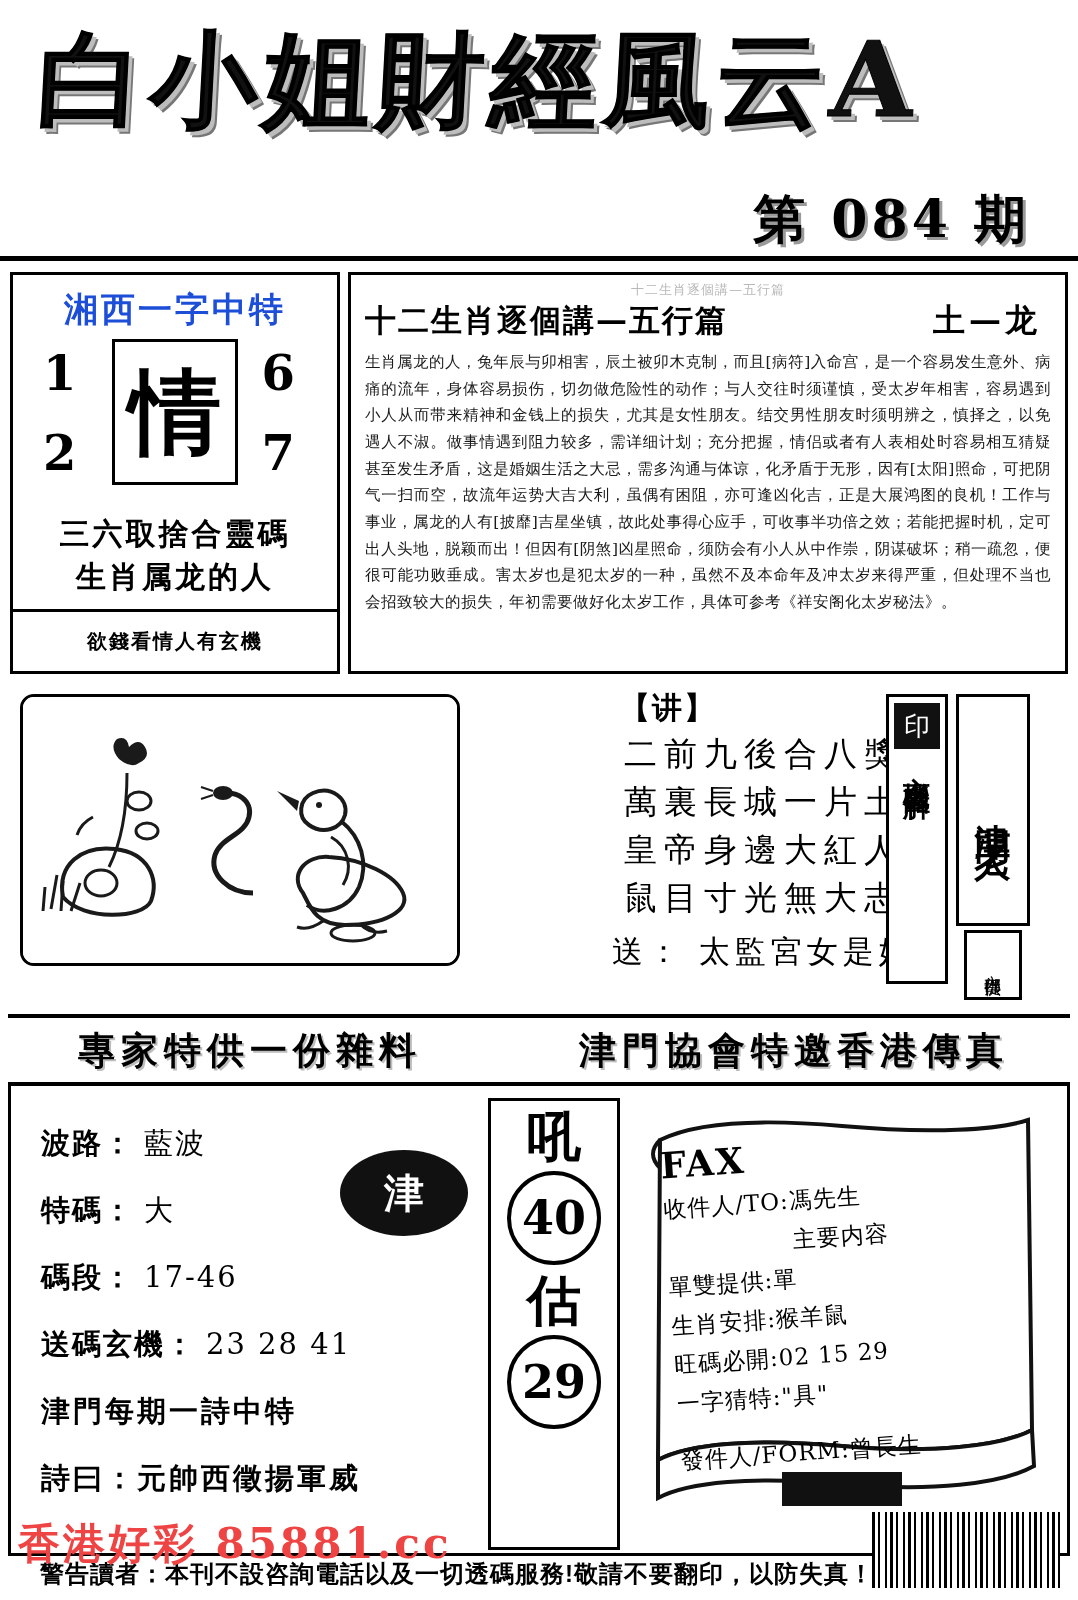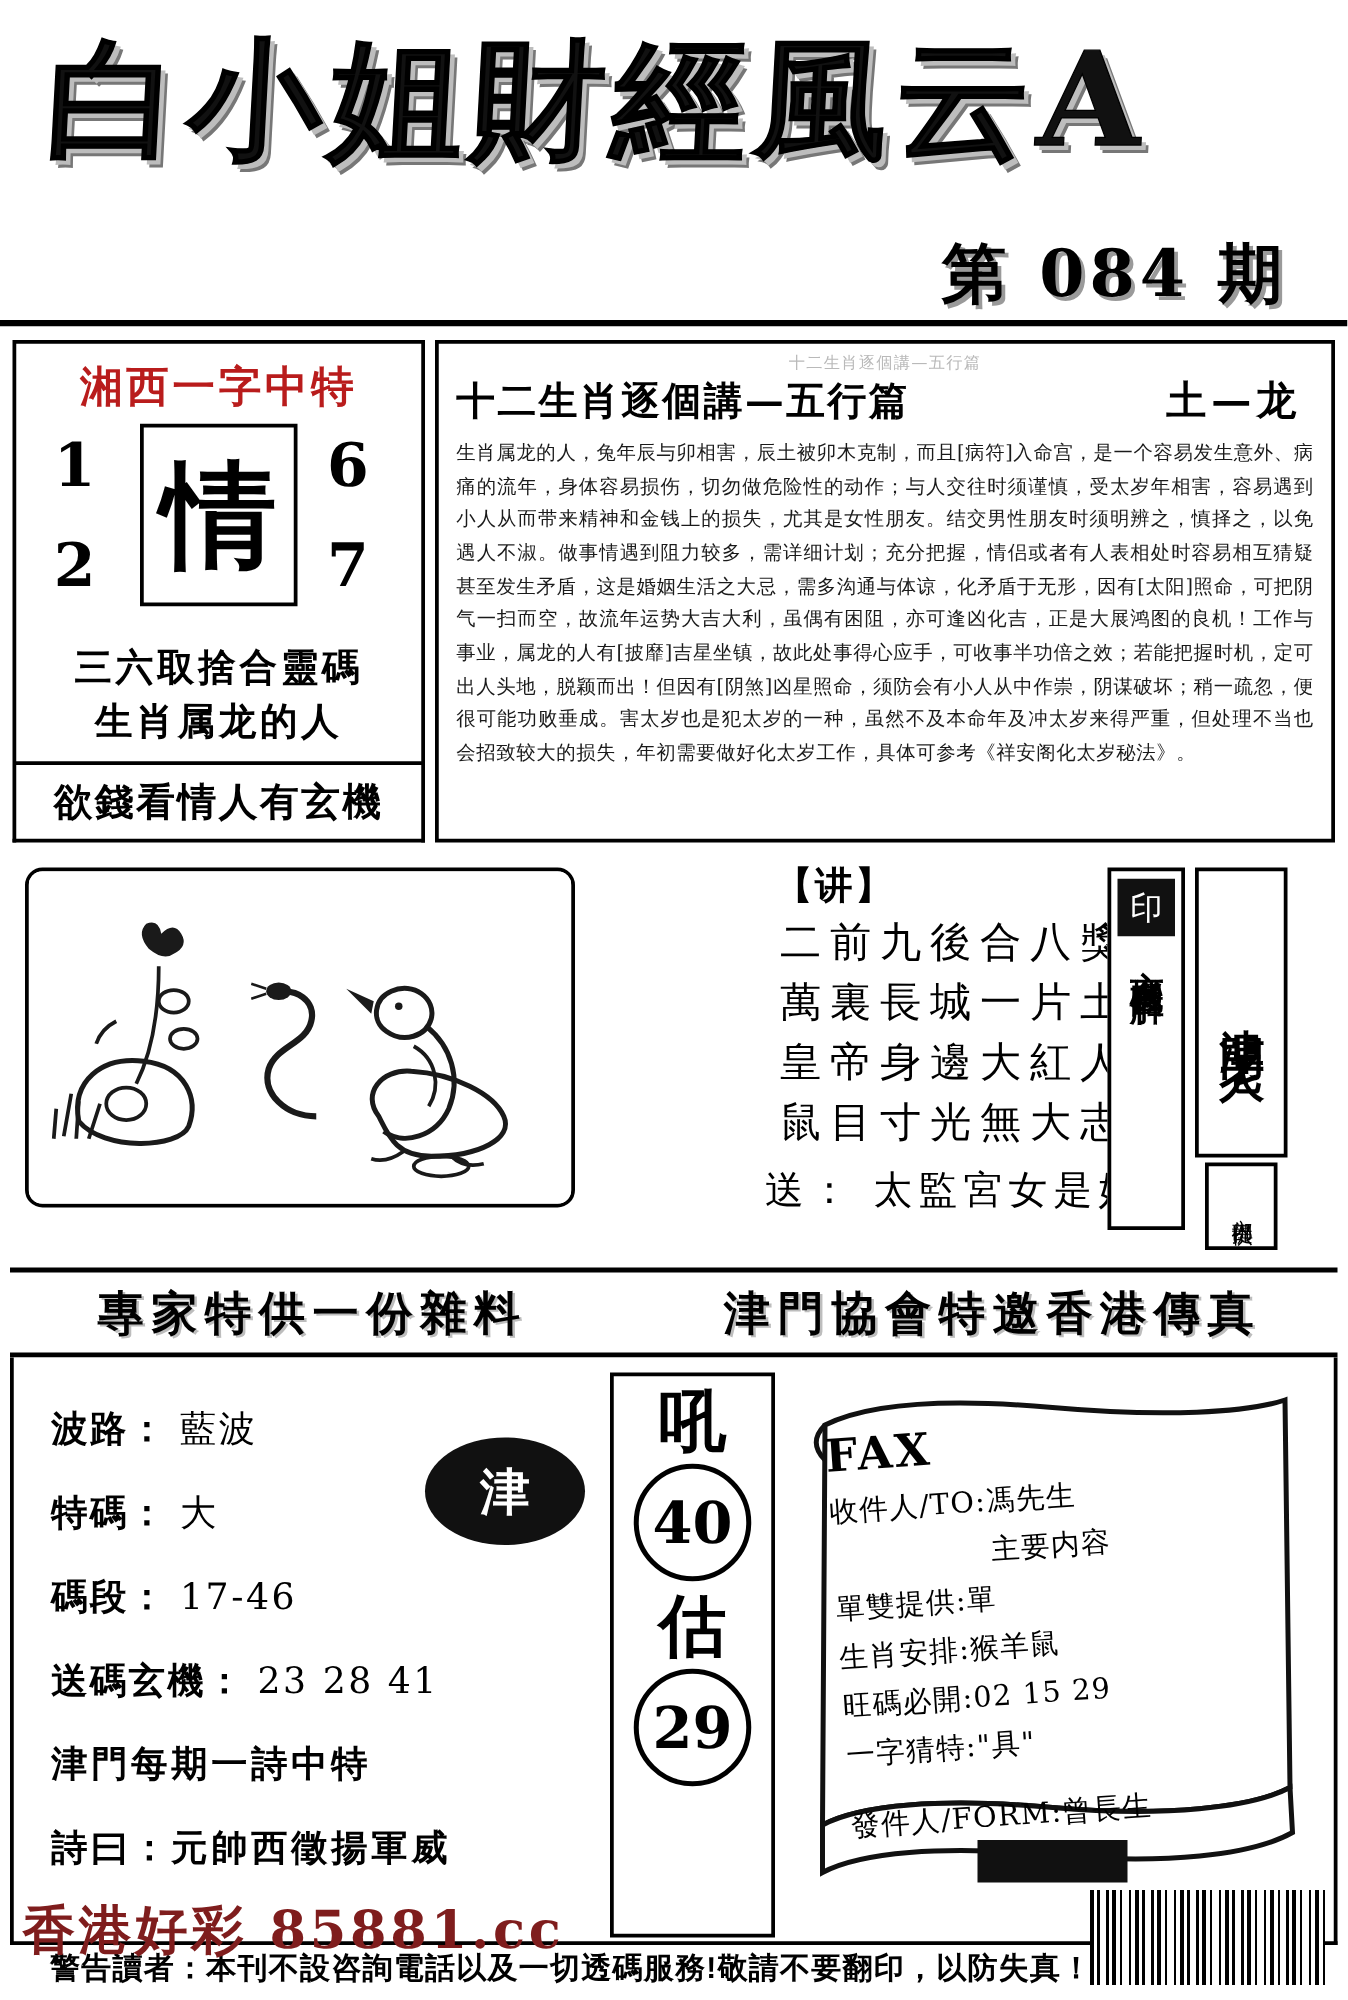--- a/index.html
+++ b/index.html
@@ -82,21 +82,21 @@
     width: 330px;
     height: 340px;
   }
   .charm-title {
     text-align: center;
     font-family: "DejaVu Serif", serif;
     font-weight: bold;
     font-size: 34px;
     letter-spacing: 3px;
     margin-top: 12px;
-    color: #b91c1c;
+    color: #1d4ed8;
   }
   .charm-grid {
     position: relative;
     height: 175px;
     margin-top: 4px;
   }
   .charm-num {
     position: absolute;
     font-family: "DejaVu Serif", serif;
     font-weight: bold;
@@ -137,21 +137,21 @@
     width: 330px;
     height: 62px;
     border-top: none;
     display: flex;
     align-items: center;
     justify-content: center;
   }
   .charm-sub-text {
     font-family: Liberation Sans, sans-serif;
     font-weight: bold;
-    font-size: 31px;
+    font-size: 20px;
     letter-spacing: 2px;
   }
 
   
   #zodiac {
     left: 348px;
     top: 272px;
     width: 720px;
     height: 402px;
     padding: 6px 10px;
@@ -469,21 +469,21 @@
 
   
   #footer-watermark {
     position: absolute;
     left: 18px;
     top: 1516px;
     font-family: "DejaVu Serif", serif;
     font-weight: bold;
     font-size: 42px;
     letter-spacing: 3px;
-    color: #7f1d1d;
+    color: #ef4444;
     white-space: nowrap;
     z-index: 5;
   }
   #footer-note {
     position: absolute;
     left: 14px;
     top: 1558px;
     width: 860px;
     font-family: Liberation Sans, sans-serif;
     font-weight: bold;

